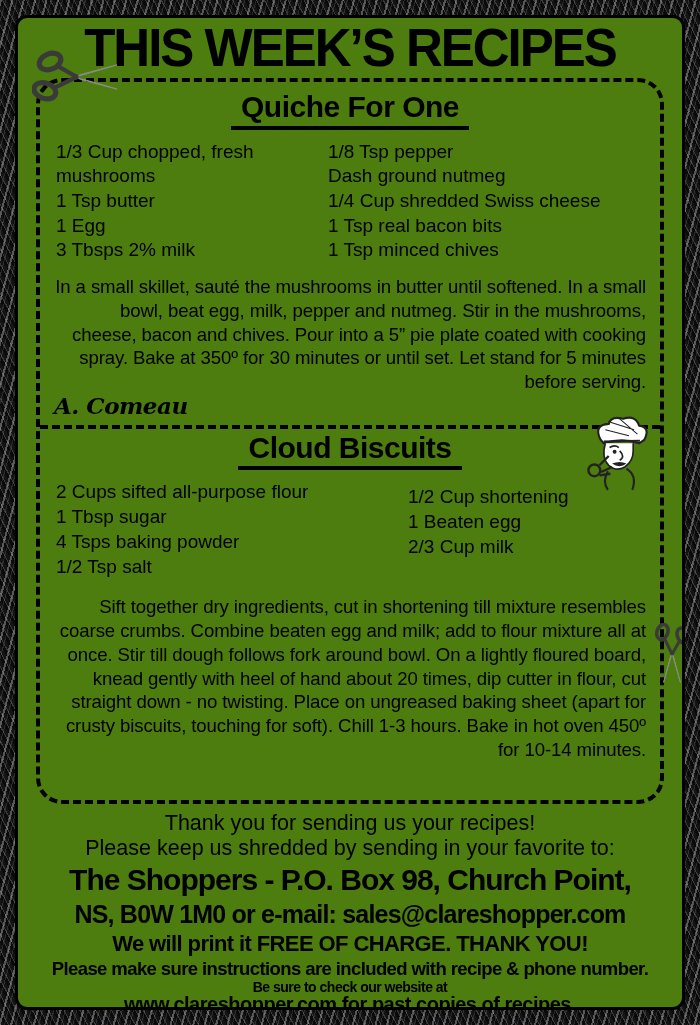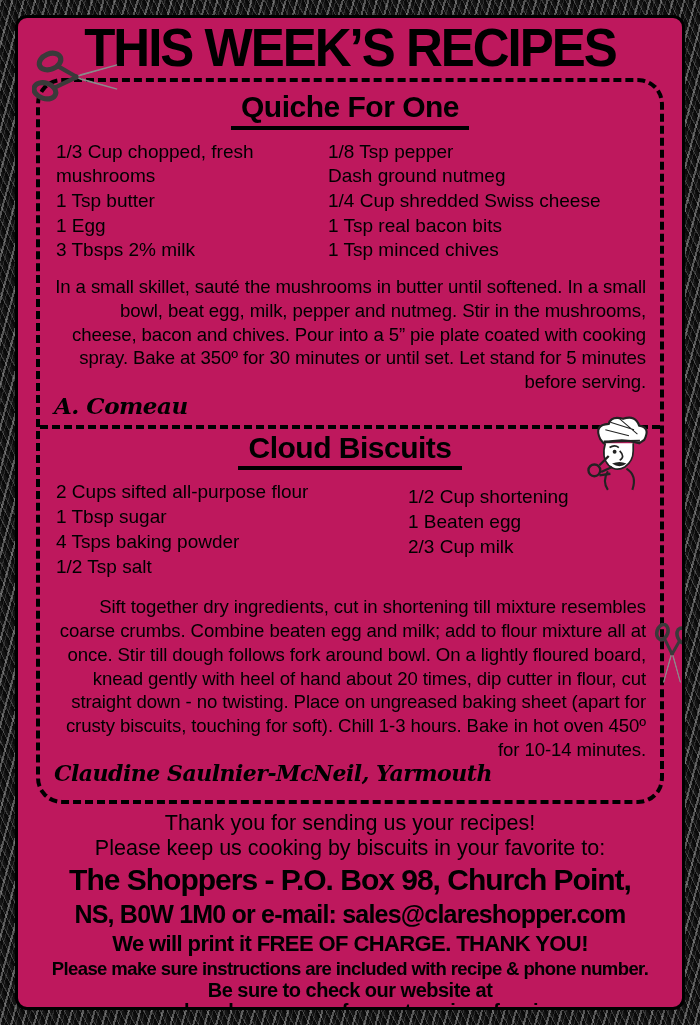--- a/index.html
+++ b/index.html
@@ -8,21 +8,21 @@
     font-family: "Liberation Sans", sans-serif;
     color: #000;
     background-color: #141414;
     background-image:
       repeating-linear-gradient(105deg, rgba(255,255,255,.30) 0 2px, transparent 2px 5px, rgba(255,255,255,.12) 5px 6px, transparent 6px 11px),
       repeating-linear-gradient(62deg, rgba(255,255,255,.16) 0 1px, transparent 1px 4px, rgba(0,0,0,.5) 4px 7px);
     padding: 15px;
     overflow: hidden;
   }
   .panel {
-    background: #be185d;
+    background: #4d7c0f;
     border: 3px solid #000;
     border-radius: 12px;
     width: 100%; height: 100%;
     padding: 2px 0 0 0;
     position: relative;
     overflow: hidden;
   }
   .page-title {
     text-align: center;
     font-weight: bold;
@@ -82,21 +82,21 @@
   .scissors { position: absolute; }
   .scissors-top { top: -36px; left: -8px; width: 86px; height: 62px; }
   .scissors-right { top: 540px; right: -42px; width: 60px; height: 62px; transform: rotate(90deg); }
   .chef { position: absolute; top: 330px; right: 4px; width: 76px; height: 88px; }
   .footer { text-align: center; margin-top: 7px; line-height: 1.15; }
   .f-thanks  { font-size: 21.5px; }
   .f-addr1   { font-weight: bold; font-size: 30px; letter-spacing: -1px; margin-top: 3px; white-space: nowrap; }
   .f-addr2   { font-weight: bold; font-size: 25px; letter-spacing: -0.8px; margin-top: 2px; white-space: nowrap; }
   .f-free    { font-weight: bold; font-size: 22px; letter-spacing: -0.6px; margin-top: 2px; }
   .f-note    { font-weight: bold; font-size: 18.5px; letter-spacing: -0.6px; margin-top: 2px; white-space: nowrap; }
-  .f-web     { font-weight: bold; font-size: 20px; letter-spacing: -0.5px; }
+  .f-web     { font-weight: bold; font-size: 14px; letter-spacing: -0.5px; }
   .f-web2    { font-weight: bold; font-size: 20px; letter-spacing: -0.5px; margin-top: -2px; }
 </style>
 </head>
 <body>
 
 <div class="panel">
 
   <div class="page-title">THIS WEEK’S RECIPES</div>
 
   <div class="cut-box">
@@ -179,28 +179,27 @@
         </div>
         <div class="ing-col c-right" style="padding-top:5px;">
           <ul>
             <li>1/2 Cup shortening</li>
             <li>1 Beaten egg</li>
             <li>2/3 Cup milk</li>
           </ul>
         </div>
       </div>
       <p class="instructions" style="margin-top:16px">Sift together dry ingredients, cut in shortening till mixture resembles coarse crumbs. Combine beaten egg and milk; add to flour mixture all at once. Stir till dough follows fork around bowl. On a lightly floured board, knead gently with heel of hand about 20 times, dip cutter in flour, cut straight down - no twisting. Place on ungreased baking sheet (apart for crusty biscuits, touching for soft). Chill 1-3 hours. Bake in hot oven 450º for 10-14 minutes.</p>
-      <div class="signature" style="font-size:22px">Claudine Saulnier-McNeil, Yarmouth</div>
     </section>
 
   </div>
 
   <div class="footer">
     <div class="f-thanks">Thank you for sending us your recipes!</div>
-    <div class="f-thanks">Please keep us cooking by biscuits in your favorite to:</div>
+    <div class="f-thanks">Please keep us shredded by sending in your favorite to:</div>
     <div class="f-addr1">The Shoppers - P.O. Box 98, Church Point,</div>
     <div class="f-addr2">NS, B0W 1M0 or e-mail: sales@clareshopper.com</div>
     <div class="f-free">We will print it FREE OF CHARGE. THANK YOU!</div>
     <div class="f-note">Please make sure instructions are included with recipe &amp; phone number.</div>
     <div class="f-web">Be sure to check our website at</div>
     <div class="f-web2">www.clareshopper.com for past copies of recipes.</div>
   </div>
 
 </div>
 

